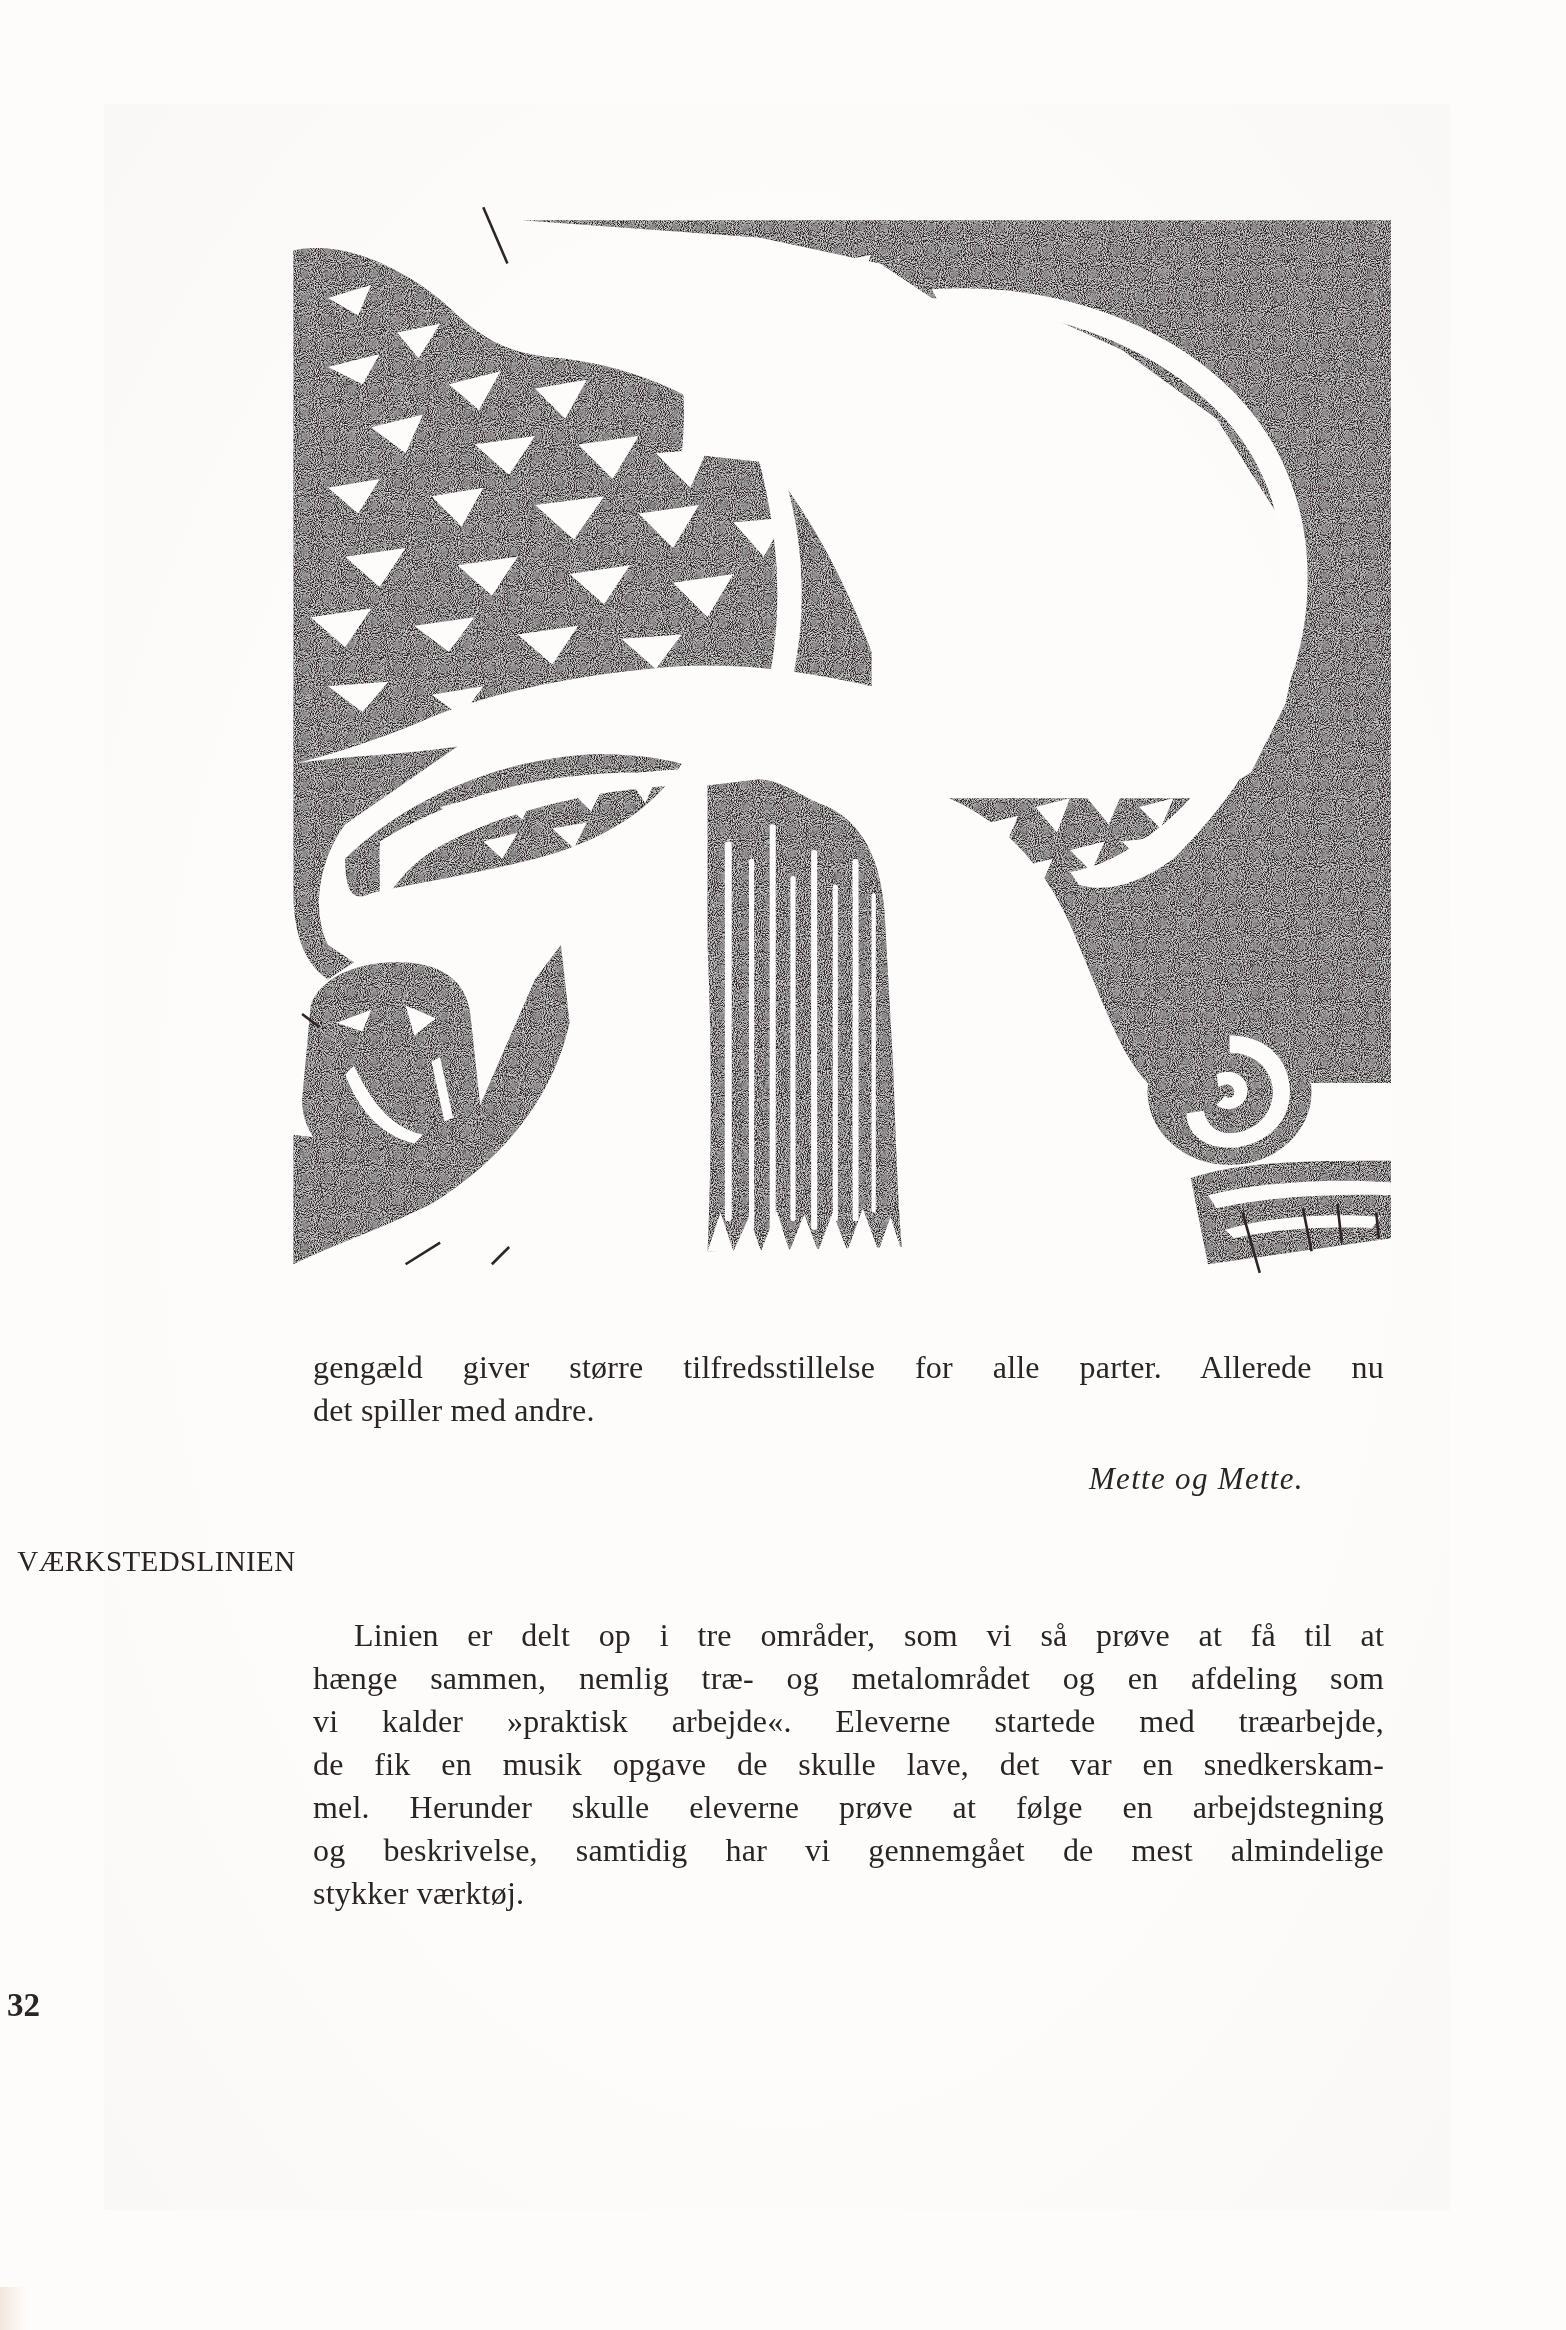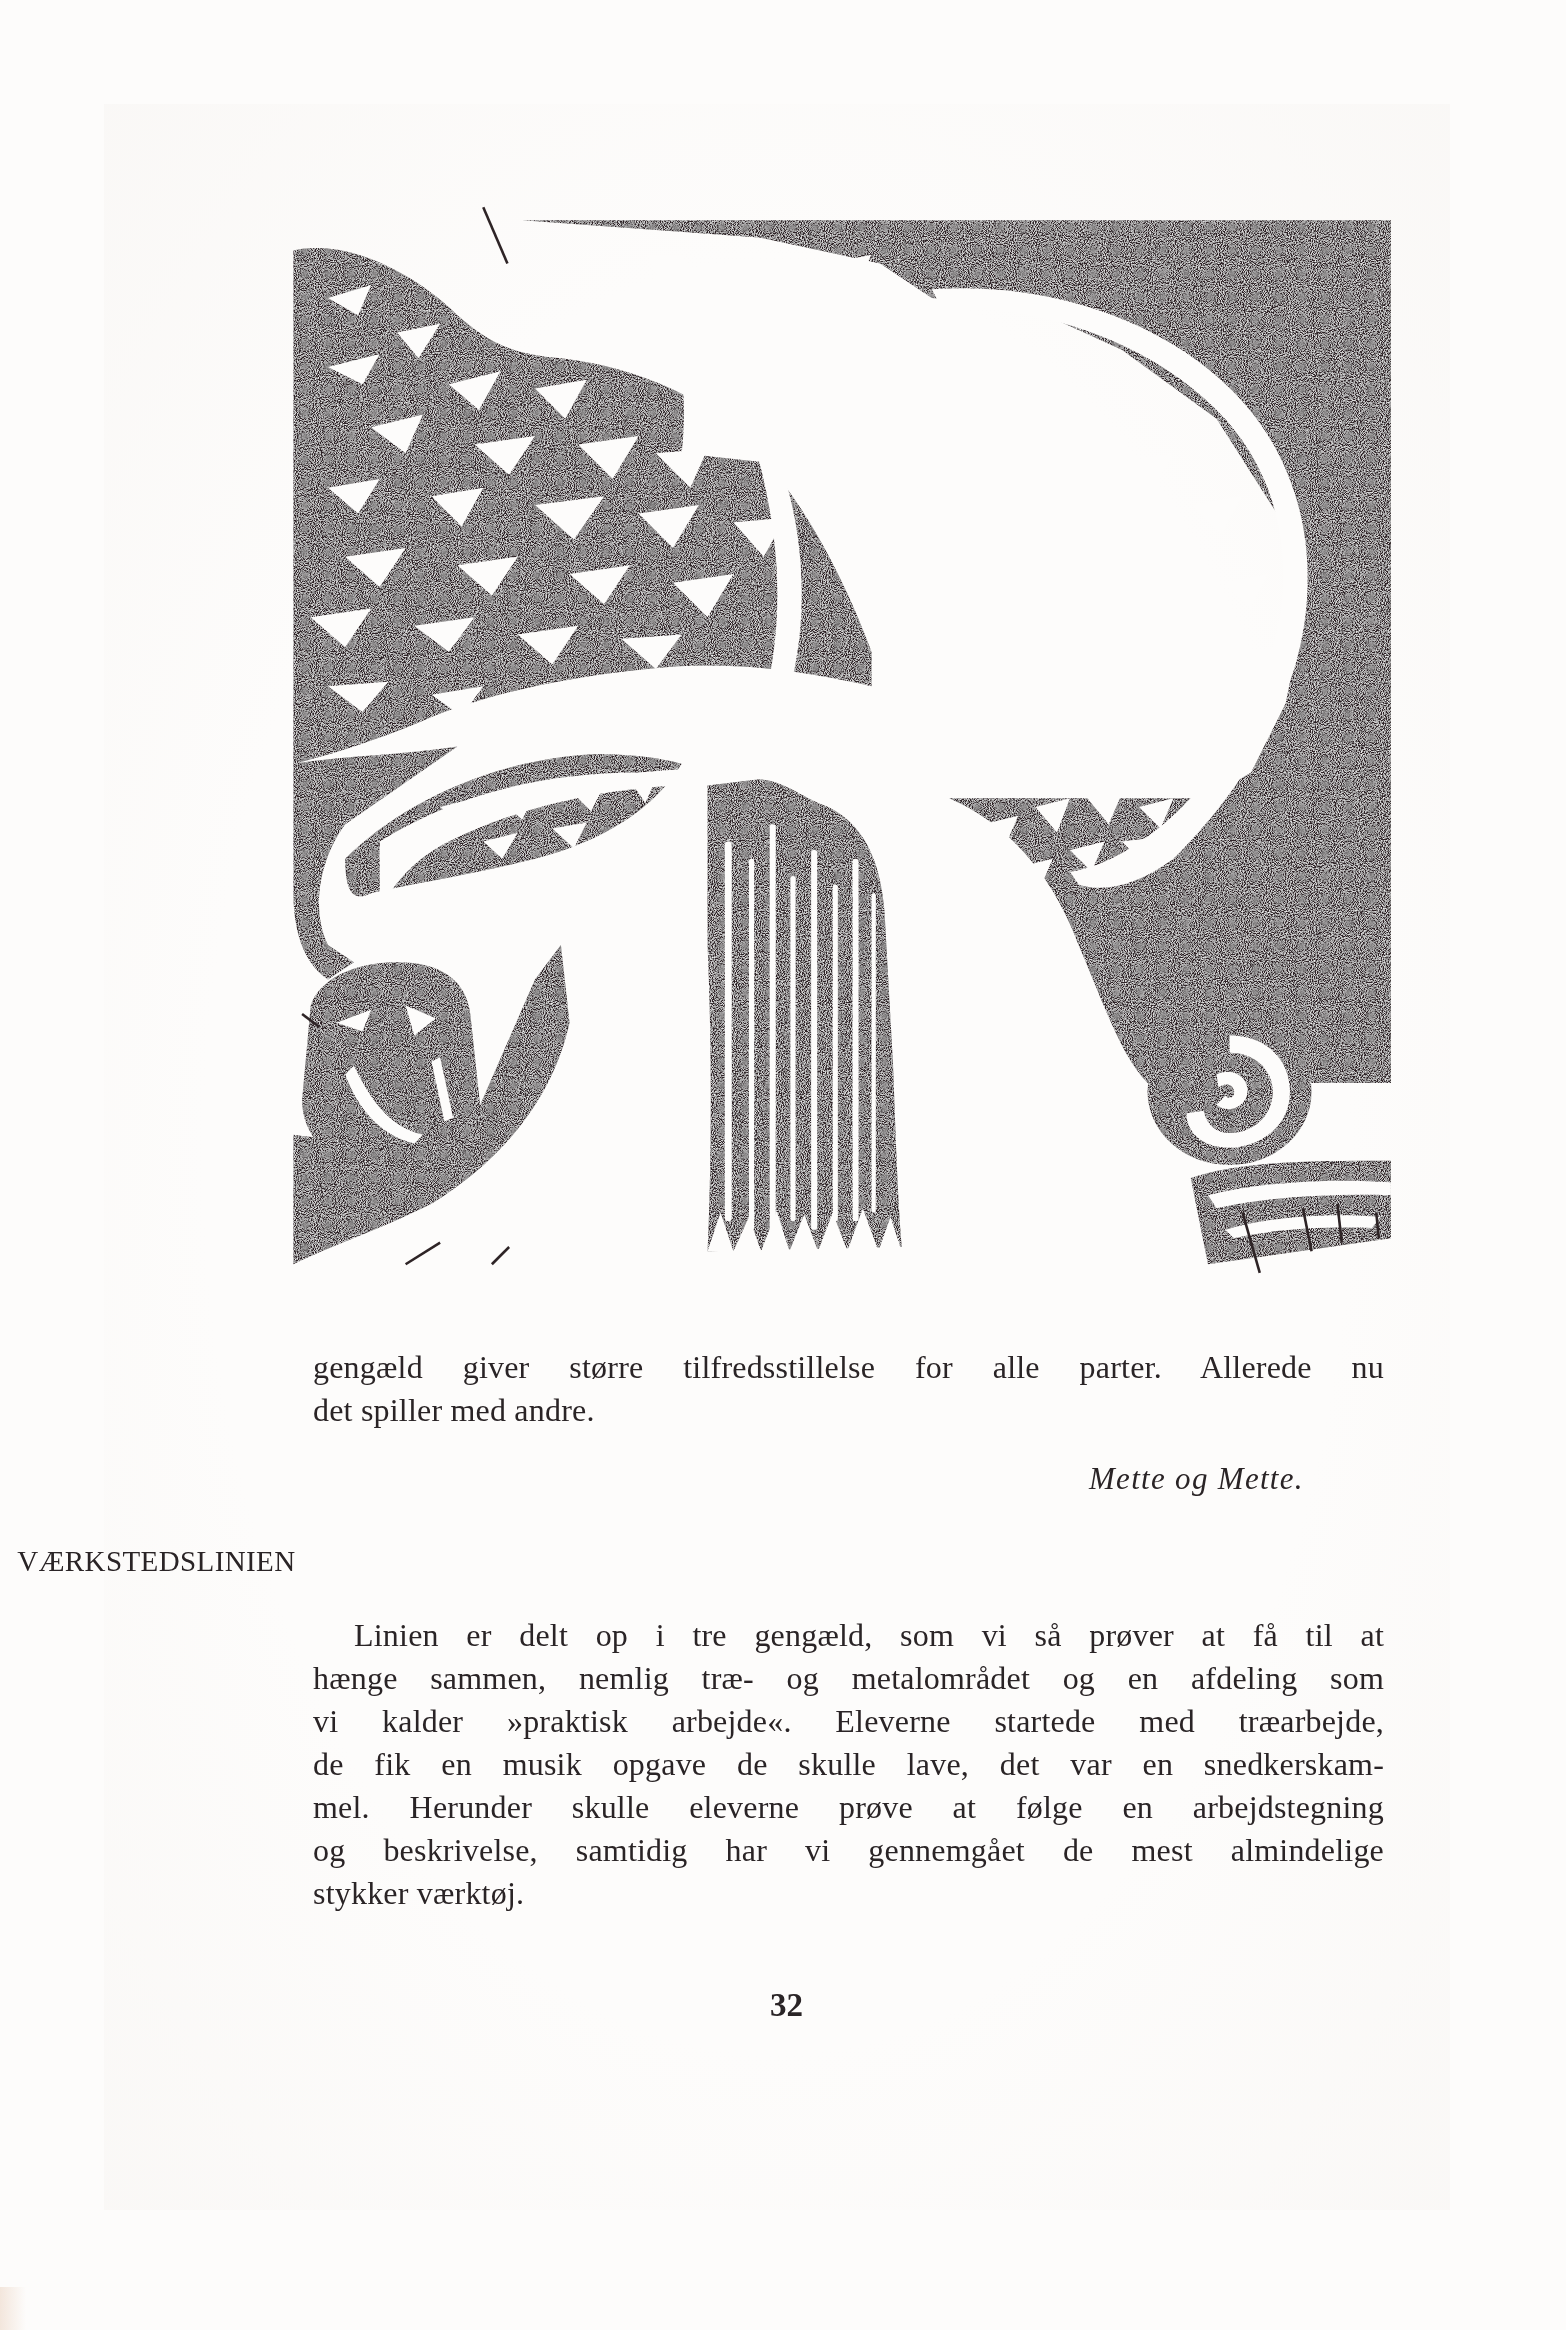--- a/index.html
+++ b/index.html
@@ -41,21 +41,21 @@
       font-style: italic; font-size: 31px; letter-spacing: 1.3px;
     }
     .heading {
       position: absolute; left: 0; width: 1566px; top: 1545px;
       text-align: left; font-size: 29px; letter-spacing: 0.4px;
       padding-left: 17.3px; box-sizing: border-box;
     }
     #para2 { top: 1614px; }
     .page-number {
       position: absolute; left: 0; width: 1566px; top: 1987px;
-      text-align: center; font-size: 33px; font-weight: bold;
+      font-size: 33px; font-weight: bold;
       padding-left: 7px; box-sizing: border-box;
     }
     .scan-edge {
       position: absolute; left: 0; top: 2287px; width: 26px; height: 43px;
       background: linear-gradient(90deg, #f3e6dc, #fdfcfb);
     }
   </style>
 </head>
 <body>
 
@@ -214,21 +214,21 @@
 <div class="text-block" id="para1">
   <span class="line">gengæld giver større tilfredsstillelse for alle parter. Allerede nu</span>
   <span class="line last">det spiller med andre.</span>
 </div>
 
 <div class="signature">Mette og Mette.</div>
 
 <div class="heading">VÆRKSTEDSLINIEN</div>
 
 <div class="text-block" id="para2">
-  <span class="line indent">Linien er delt op i tre gengæld, som vi så prøver at få til at</span>
+  <span class="line indent">Linien er delt op i tre områder, som vi så prøve at få til at</span>
   <span class="line">hænge sammen, nemlig træ- og metalområdet og en afdeling som</span>
   <span class="line">vi kalder »praktisk arbejde«. Eleverne startede med træarbejde,</span>
   <span class="line">de fik en musik opgave de skulle lave, det var en snedkerskam-</span>
   <span class="line">mel. Herunder skulle eleverne prøve at følge en arbejdstegning</span>
   <span class="line">og beskrivelse, samtidig har vi gennemgået de mest almindelige</span>
   <span class="line last">stykker værktøj.</span>
 </div>
 
 <div class="page-number">32</div>
 

